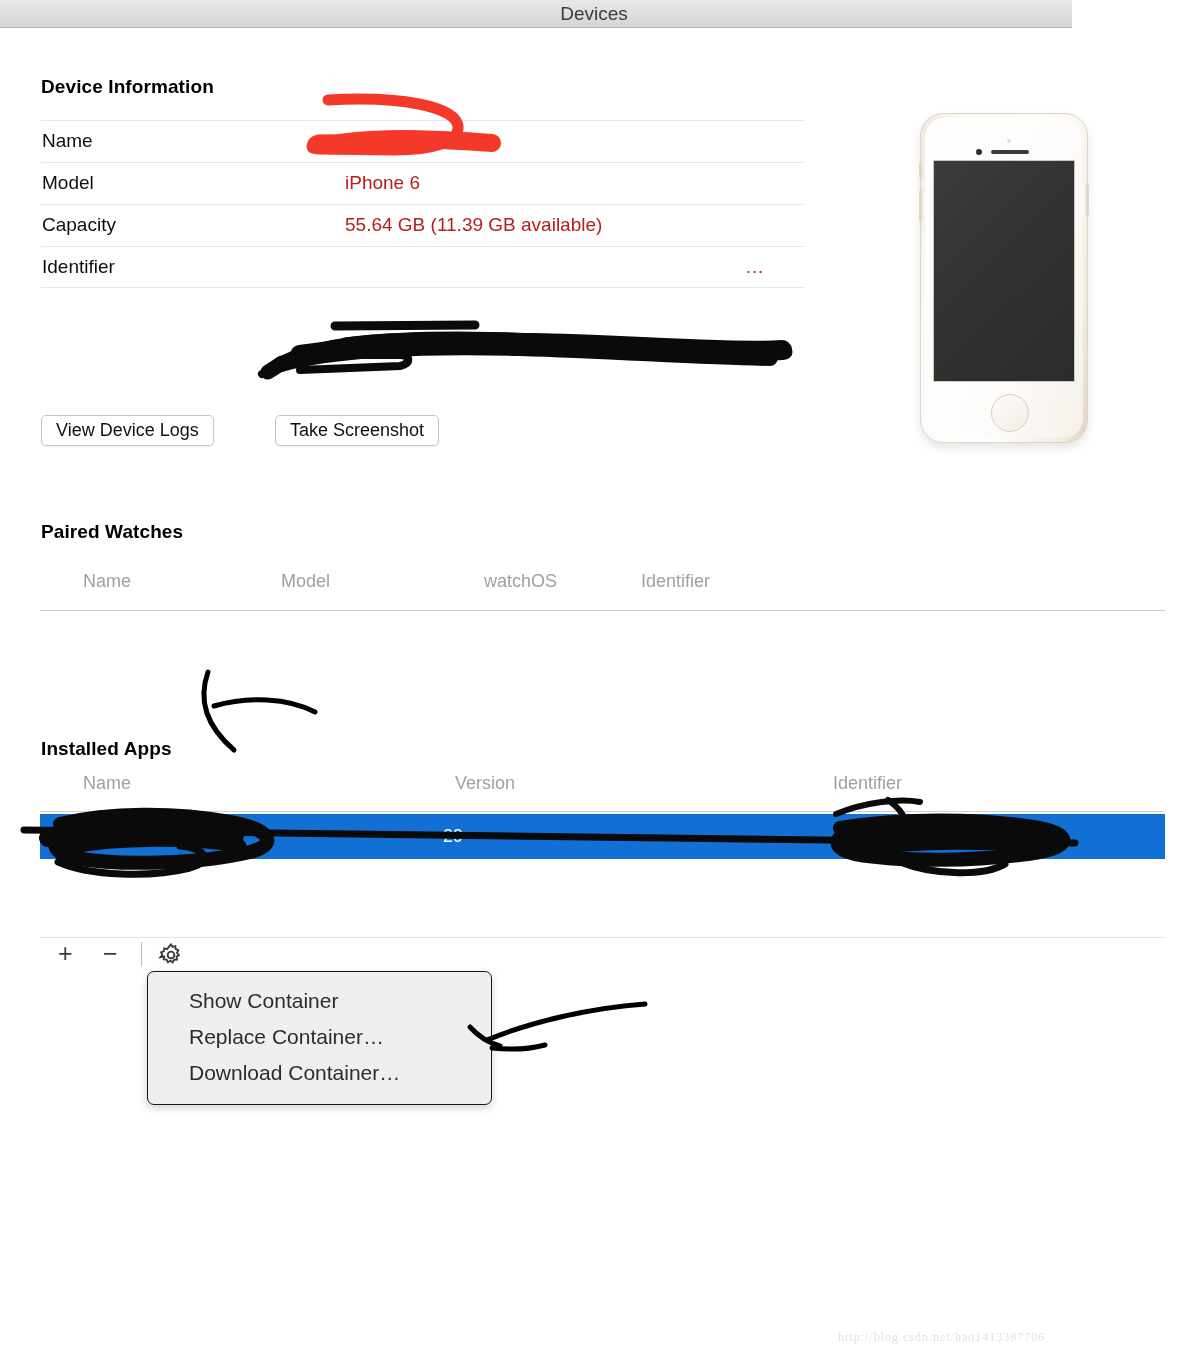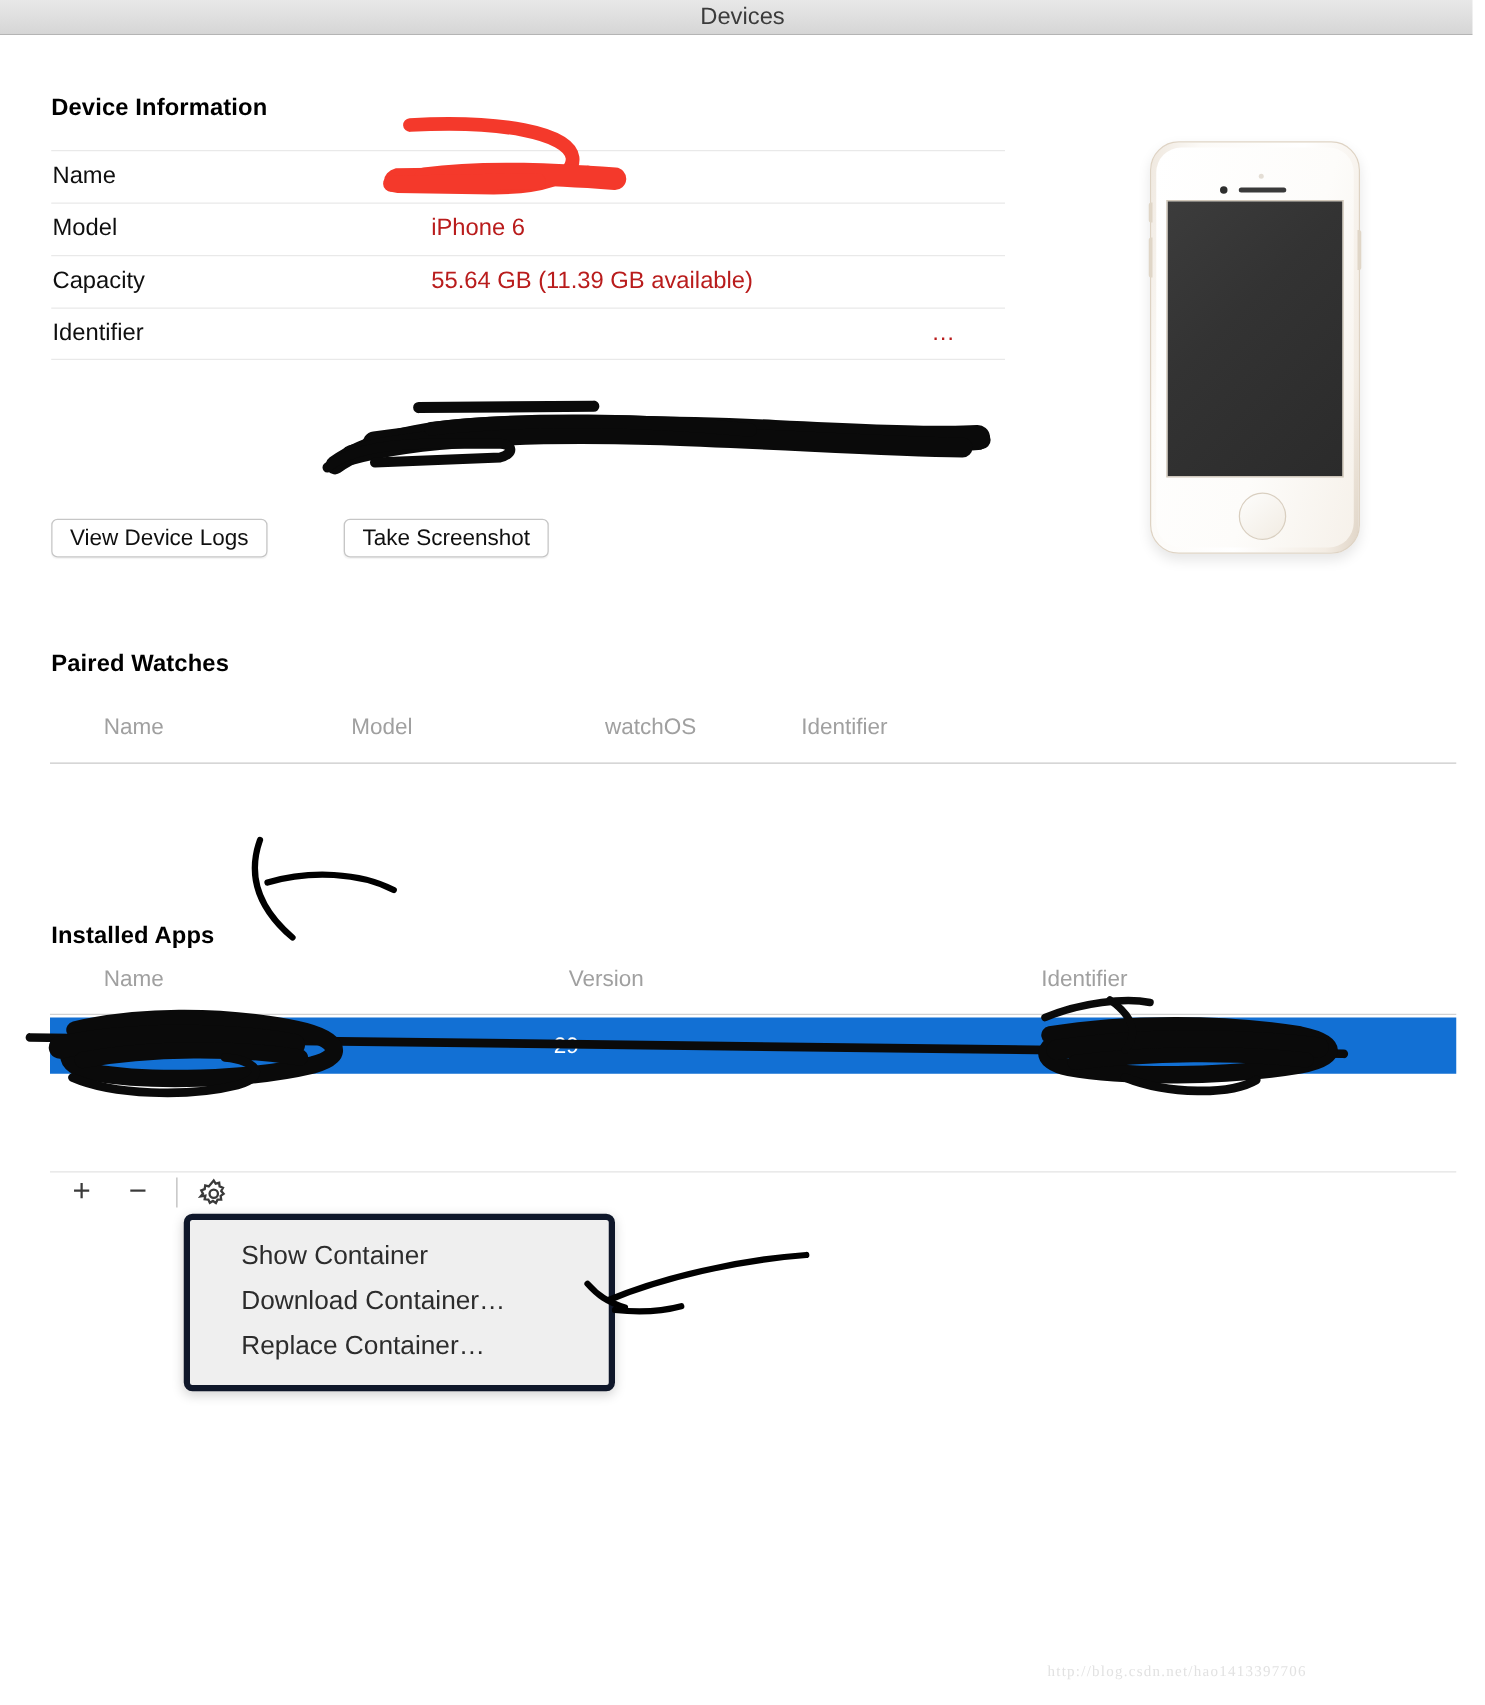--- a/index.html
+++ b/index.html
@@ -13,21 +13,21 @@
     font-family: "Liberation Sans", sans-serif;
     color: #000000;
     position: relative;
     overflow: hidden;
   }
 
   
   .titlebar {
     position: absolute;
     left: 0; top: 0;
-    width: 1178px;
+    width: 1072px;
     height: 28px;
     background: linear-gradient(to bottom, #e8e8e8 0%, #d6d6d6 100%);
     border-bottom: 1px solid #b4b4b4;
     box-sizing: border-box;
   }
   .titlebar-text {
     position: absolute;
     left: 0; top: 0;
     width: 1188px;
     line-height: 28px;
@@ -258,21 +258,21 @@
   }
   #tb-gear { left: 158px; top: 942px; }
 
   
   .menu {
     position: absolute;
     left: 147px;
     top: 971px;
     width: 345px;
     background: #efefef;
-    border: 5px solid #0f172a;
+    border: 1px solid #0f172a;
     border-radius: 7px;
     box-shadow: 0 3px 9px rgba(0,0,0,0.18);
     box-sizing: border-box;
     padding: 11px 0 13px 0;
   }
   .menu-item {
     font-size: 21px;
     color: #2c2c2c;
     padding: 3px 0 3px 41px;
     line-height: 30px;
@@ -383,22 +383,22 @@
   <div id="tb-gear" style="position:absolute;">
     <svg width="26" height="26" viewBox="0 0 24 24" fill="none" stroke="#3a3a3a" stroke-width="1.7">
       <circle cx="12" cy="12" r="3.1"></circle>
       <path d="M12 2.2l1.4 2.3 2.6-.6.3 2.7 2.5 1-1.3 2.4 1.8 2-2.2 1.6.4 2.7-2.7.1-1.2 2.4-2.2-1.5-2.3 1.4-1.1-2.4-2.7-.2.5-2.7L2.3 14l1.7-2.1-1.2-2.4 2.5-.9.4-2.7 2.6.7z"></path>
     </svg>
   </div>
 </div>
 
 <div class="menu">
   <div class="menu-item">Show Container</div>
+  <div class="menu-item">Replace Container…</div>
   <div class="menu-item">Download Container…</div>
-  <div class="menu-item">Replace Container…</div>
 </div>
 
 <svg class="annot" style="left:0; top:0;" width="1188" height="1364">
 
   <g>
     <path d="M328 100 C 400 96, 455 106, 458 126 C 460 143, 430 150, 395 150 L 318 149 C 312 149, 310 142, 318 140 L 470 138" stroke="#f4392b" stroke-width="11" fill="none" stroke-linecap="round"></path>
     <path d="M340 143 C 390 136, 450 140, 492 143" stroke="#f4392b" stroke-width="18" fill="none" stroke-linecap="round"></path>
     <path d="M313 147 L 430 145" stroke="#f4392b" stroke-width="13" fill="none" stroke-linecap="round"></path>
   </g>
 

